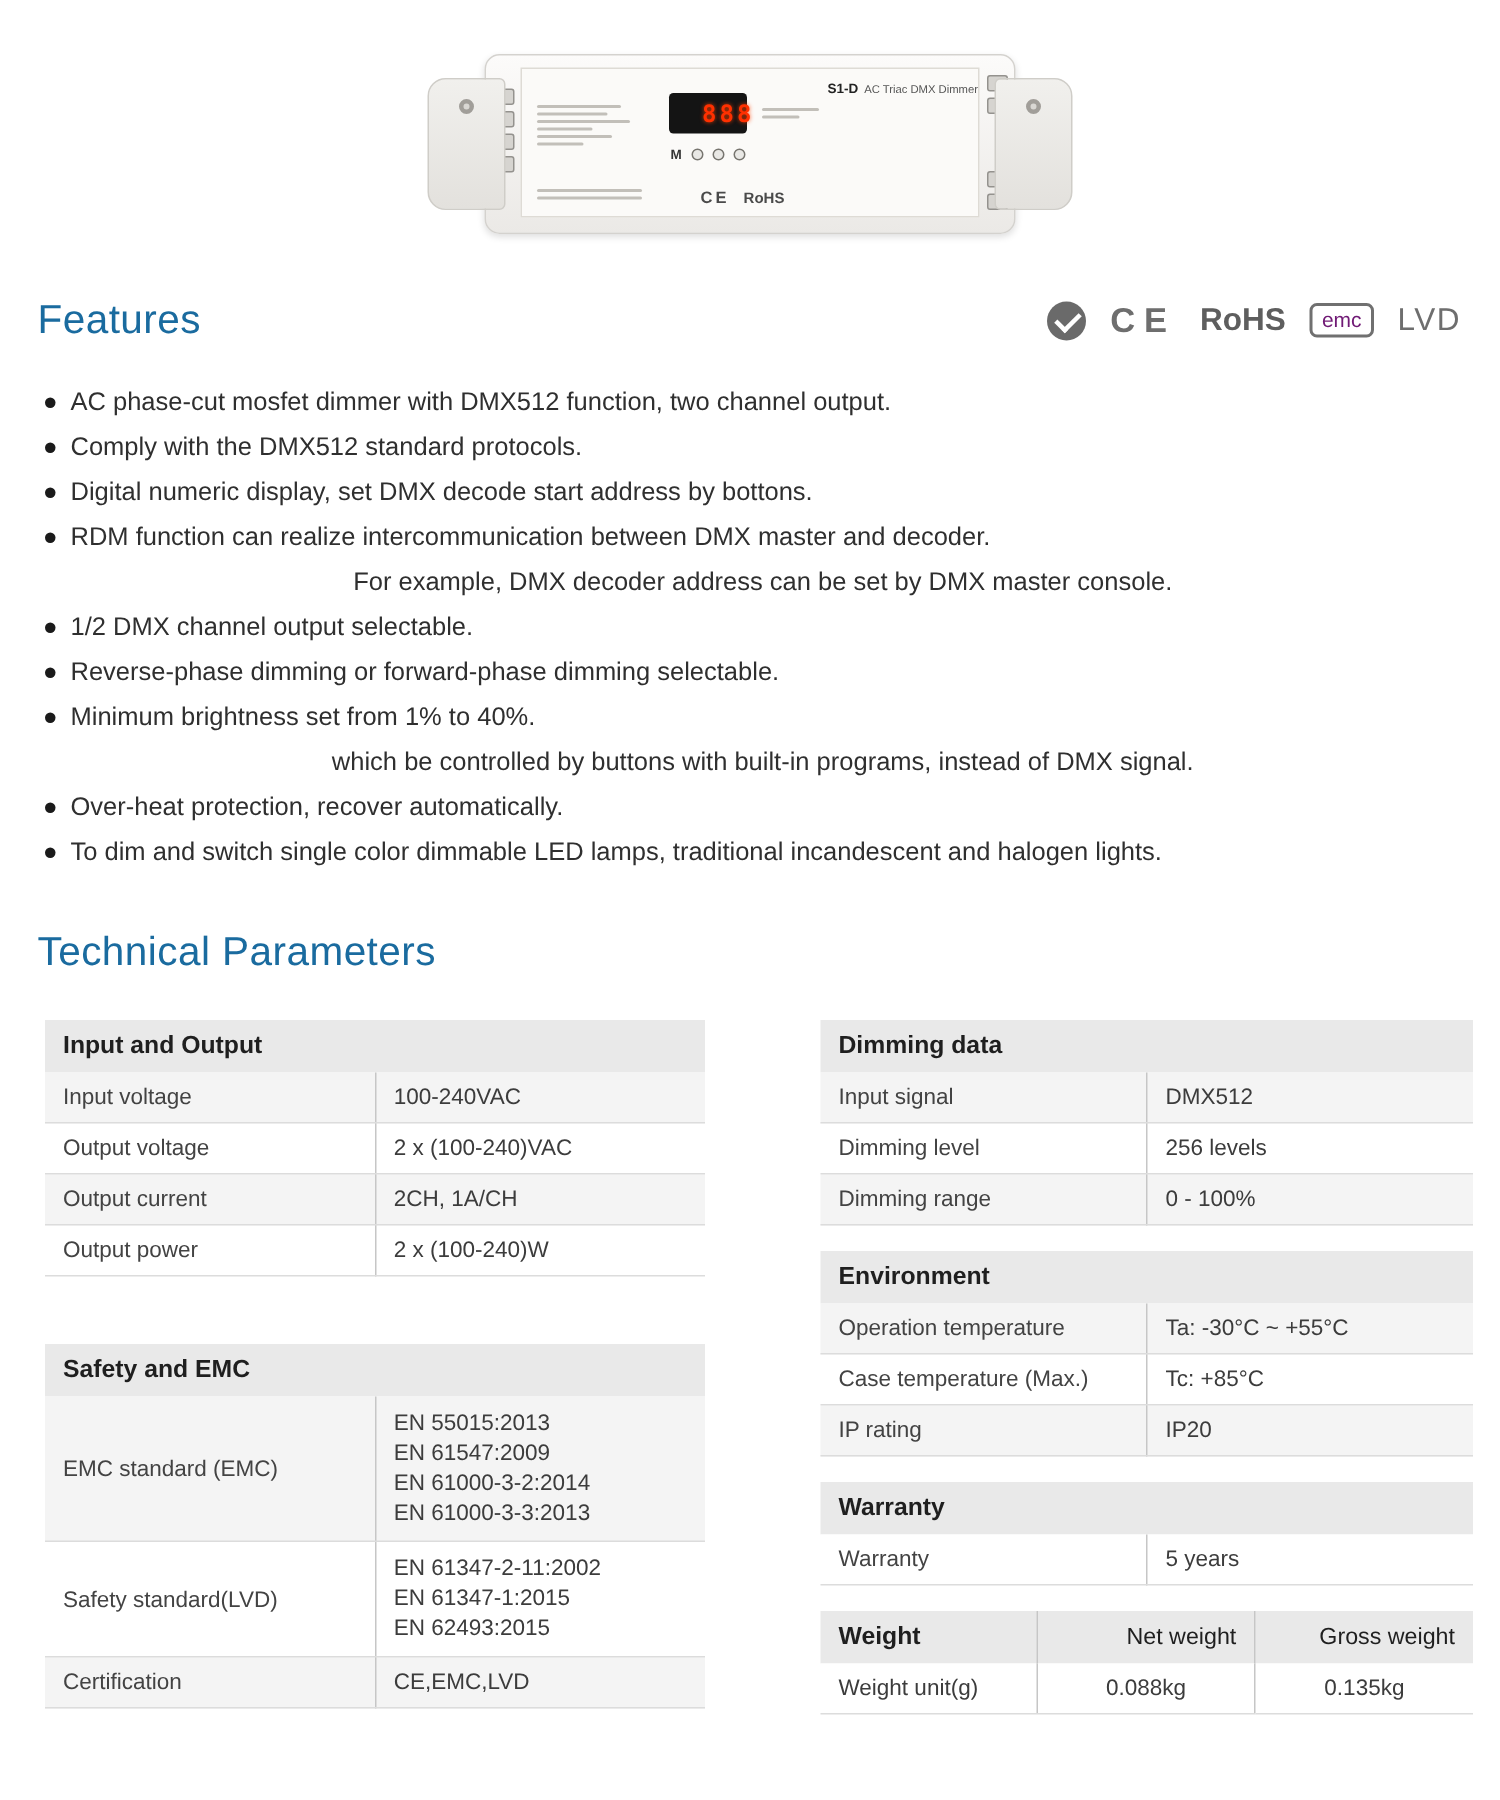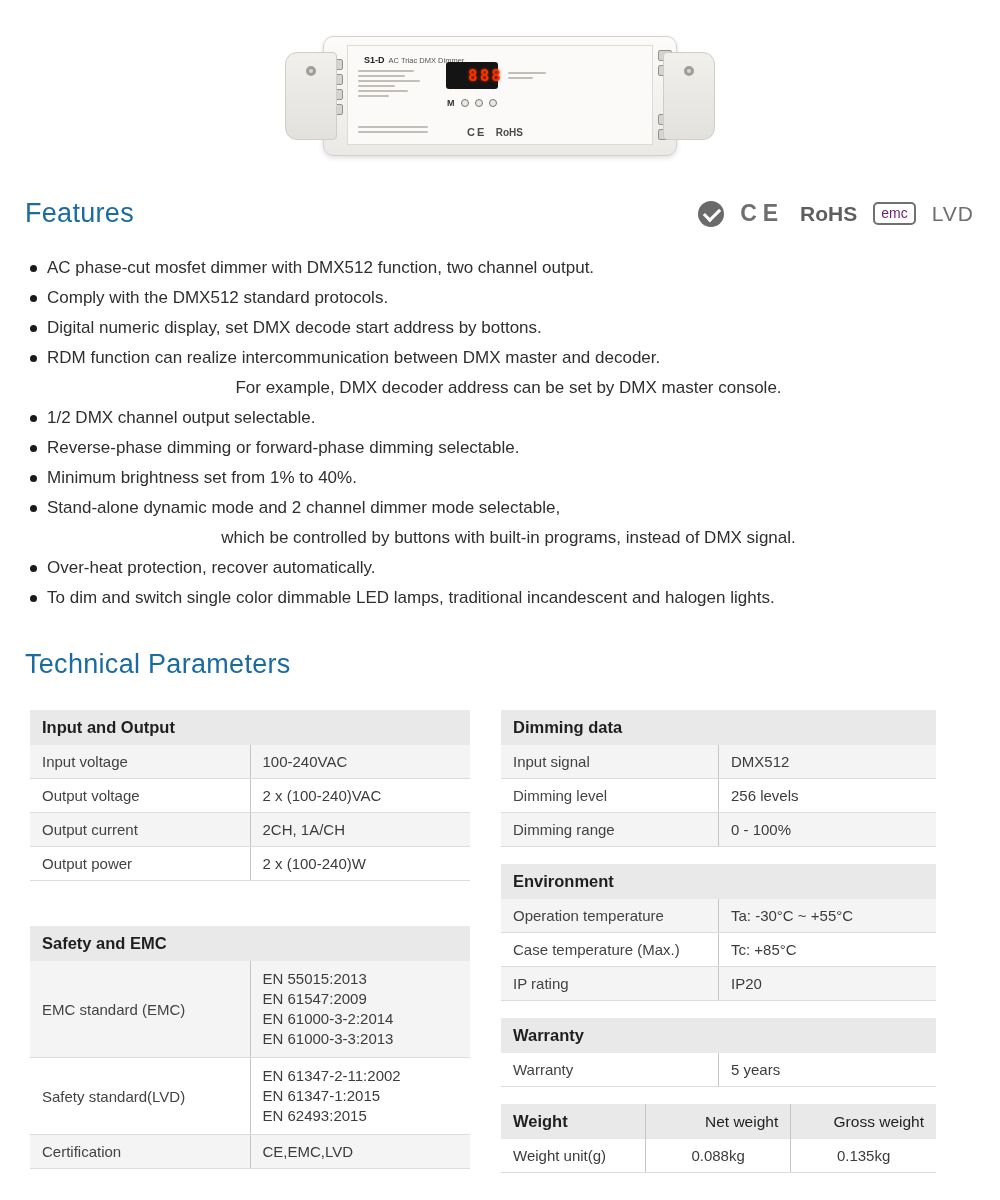--- a/index.html
+++ b/index.html
@@ -23,21 +23,21 @@
               background: linear-gradient(#fcfbfa, #ebe9e6); border: 1px solid #d4d2ce;
               border-radius: 10px; box-shadow: 0 2px 5px rgba(0,0,0,.13); }
   .term-col { position: absolute; }
   .term { width: 14px; height: 11px; background: #d6d4d0; border: 1px solid #94928e;
           border-radius: 2px; margin-bottom: 4px; }
   .term-left { left: 5px; top: 22px; }
   .term-rt { right: 4px; top: 13px; }
   .term-rb { right: 4px; bottom: 11px; }
   .dev-label { position: absolute; left: 23px; right: 23px; top: 8px; bottom: 10px;
                background: #fbfaf8; border: 1px solid #dedbd5; }
-  .dev-title { position: absolute; top: 3px; left: 16px; right: 0; text-align: left; white-space: nowrap; }
+  .dev-title { position: absolute; top: 3px; left: 16px; right: 0; text-align: right; white-space: nowrap; }
   .dev-model { font-size: 9px; font-weight: bold; color: #222; }
   .dev-name { font-size: 7.5px; color: #555; margin-left: 4px; }
   .fp { height: 2px; background: #c2bfb9; margin-bottom: 3px; border-radius: 1px; }
   .fp-left  { position: absolute; left: 10px; top: 24px; width: 62px; }
   .fp-right { position: absolute; left: 160px; top: 26px; width: 42px; }
   .fp-bottom { position: absolute; left: 10px; bottom: 8px; width: 70px; }
   .w90{width:90%}.w75{width:75%}.w100{width:100%}.w60{width:60%}.w80{width:80%}.w50{width:50%}
   .display { position: absolute; left: 98px; top: 16px; width: 52px; height: 27px;
              background: #141414; border-radius: 3px; text-align: center; line-height: 27px;
              font-family: "DejaVu Sans Mono", monospace; font-weight: bold; font-size: 16px;
@@ -66,21 +66,21 @@
   .lvd-mark { font-size: 21px; color: #6e6e6e; letter-spacing: 1px; }
 
   
   .features { margin: 24px 30px 0 30px; }
   .feat { display: flex; font-size: 17px; line-height: 30px; color: #2f2f2f; }
   .dot { flex: none; width: 7px; height: 7px; background: #1a1a1a; border-radius: 50%;
          margin: 12px 10px 0 0; }
   .cont { padding-left: 17px; justify-content: center; }
 
   
-  .tables { display: flex; gap: 31px; margin: 30px 0 0 30px; }
+  .tables { display: flex; gap: 77px; margin: 30px 0 0 30px; }
   .colL { width: 440px; flex: none; }
   .colR { width: 435px; flex: none; }
   table.spec { border-collapse: collapse; width: 100%; }
   .spec th { background: #e9e9e9; text-align: left; font-size: 16.5px; font-weight: bold;
              color: #1f1f1f; padding: 8px 12px; }
   .spec td { font-size: 15px; color: #3c3c3c; padding: 8px 12px;
              border-bottom: 1px solid #dcdcdc; background: #fff; }
   .spec td.lbl { width: 50%; border-right: 1px solid #c6c6c6; color: #434343; }
   .striped tbody tr:nth-child(odd) td { background: #f4f4f4; }
   .mb-lg { margin-bottom: 45px; }
@@ -189,24 +189,20 @@
       <span>1/2 DMX channel output selectable.</span>
     </div>
   <div class="feat">
       <span class="dot"></span>
       <span>Reverse-phase dimming or forward-phase dimming selectable.</span>
     </div>
   <div class="feat">
       <span class="dot"></span>
       <span>Minimum brightness set from 1% to 40%.</span>
     </div>
-  <div class="feat">
-      <span class="dot"></span>
-      <span>Stand-alone dynamic mode and 2 channel dimmer mode selectable,</span>
-    </div>
   <div class="feat cont">
       <span>which be controlled by buttons with built-in programs, instead of DMX signal.</span>
     </div>
   <div class="feat">
       <span class="dot"></span>
       <span>Over-heat protection, recover automatically.</span>
     </div>
   <div class="feat">
       <span class="dot"></span>
       <span>To dim and switch single color dimmable LED lamps, traditional incandescent and halogen lights.</span>

